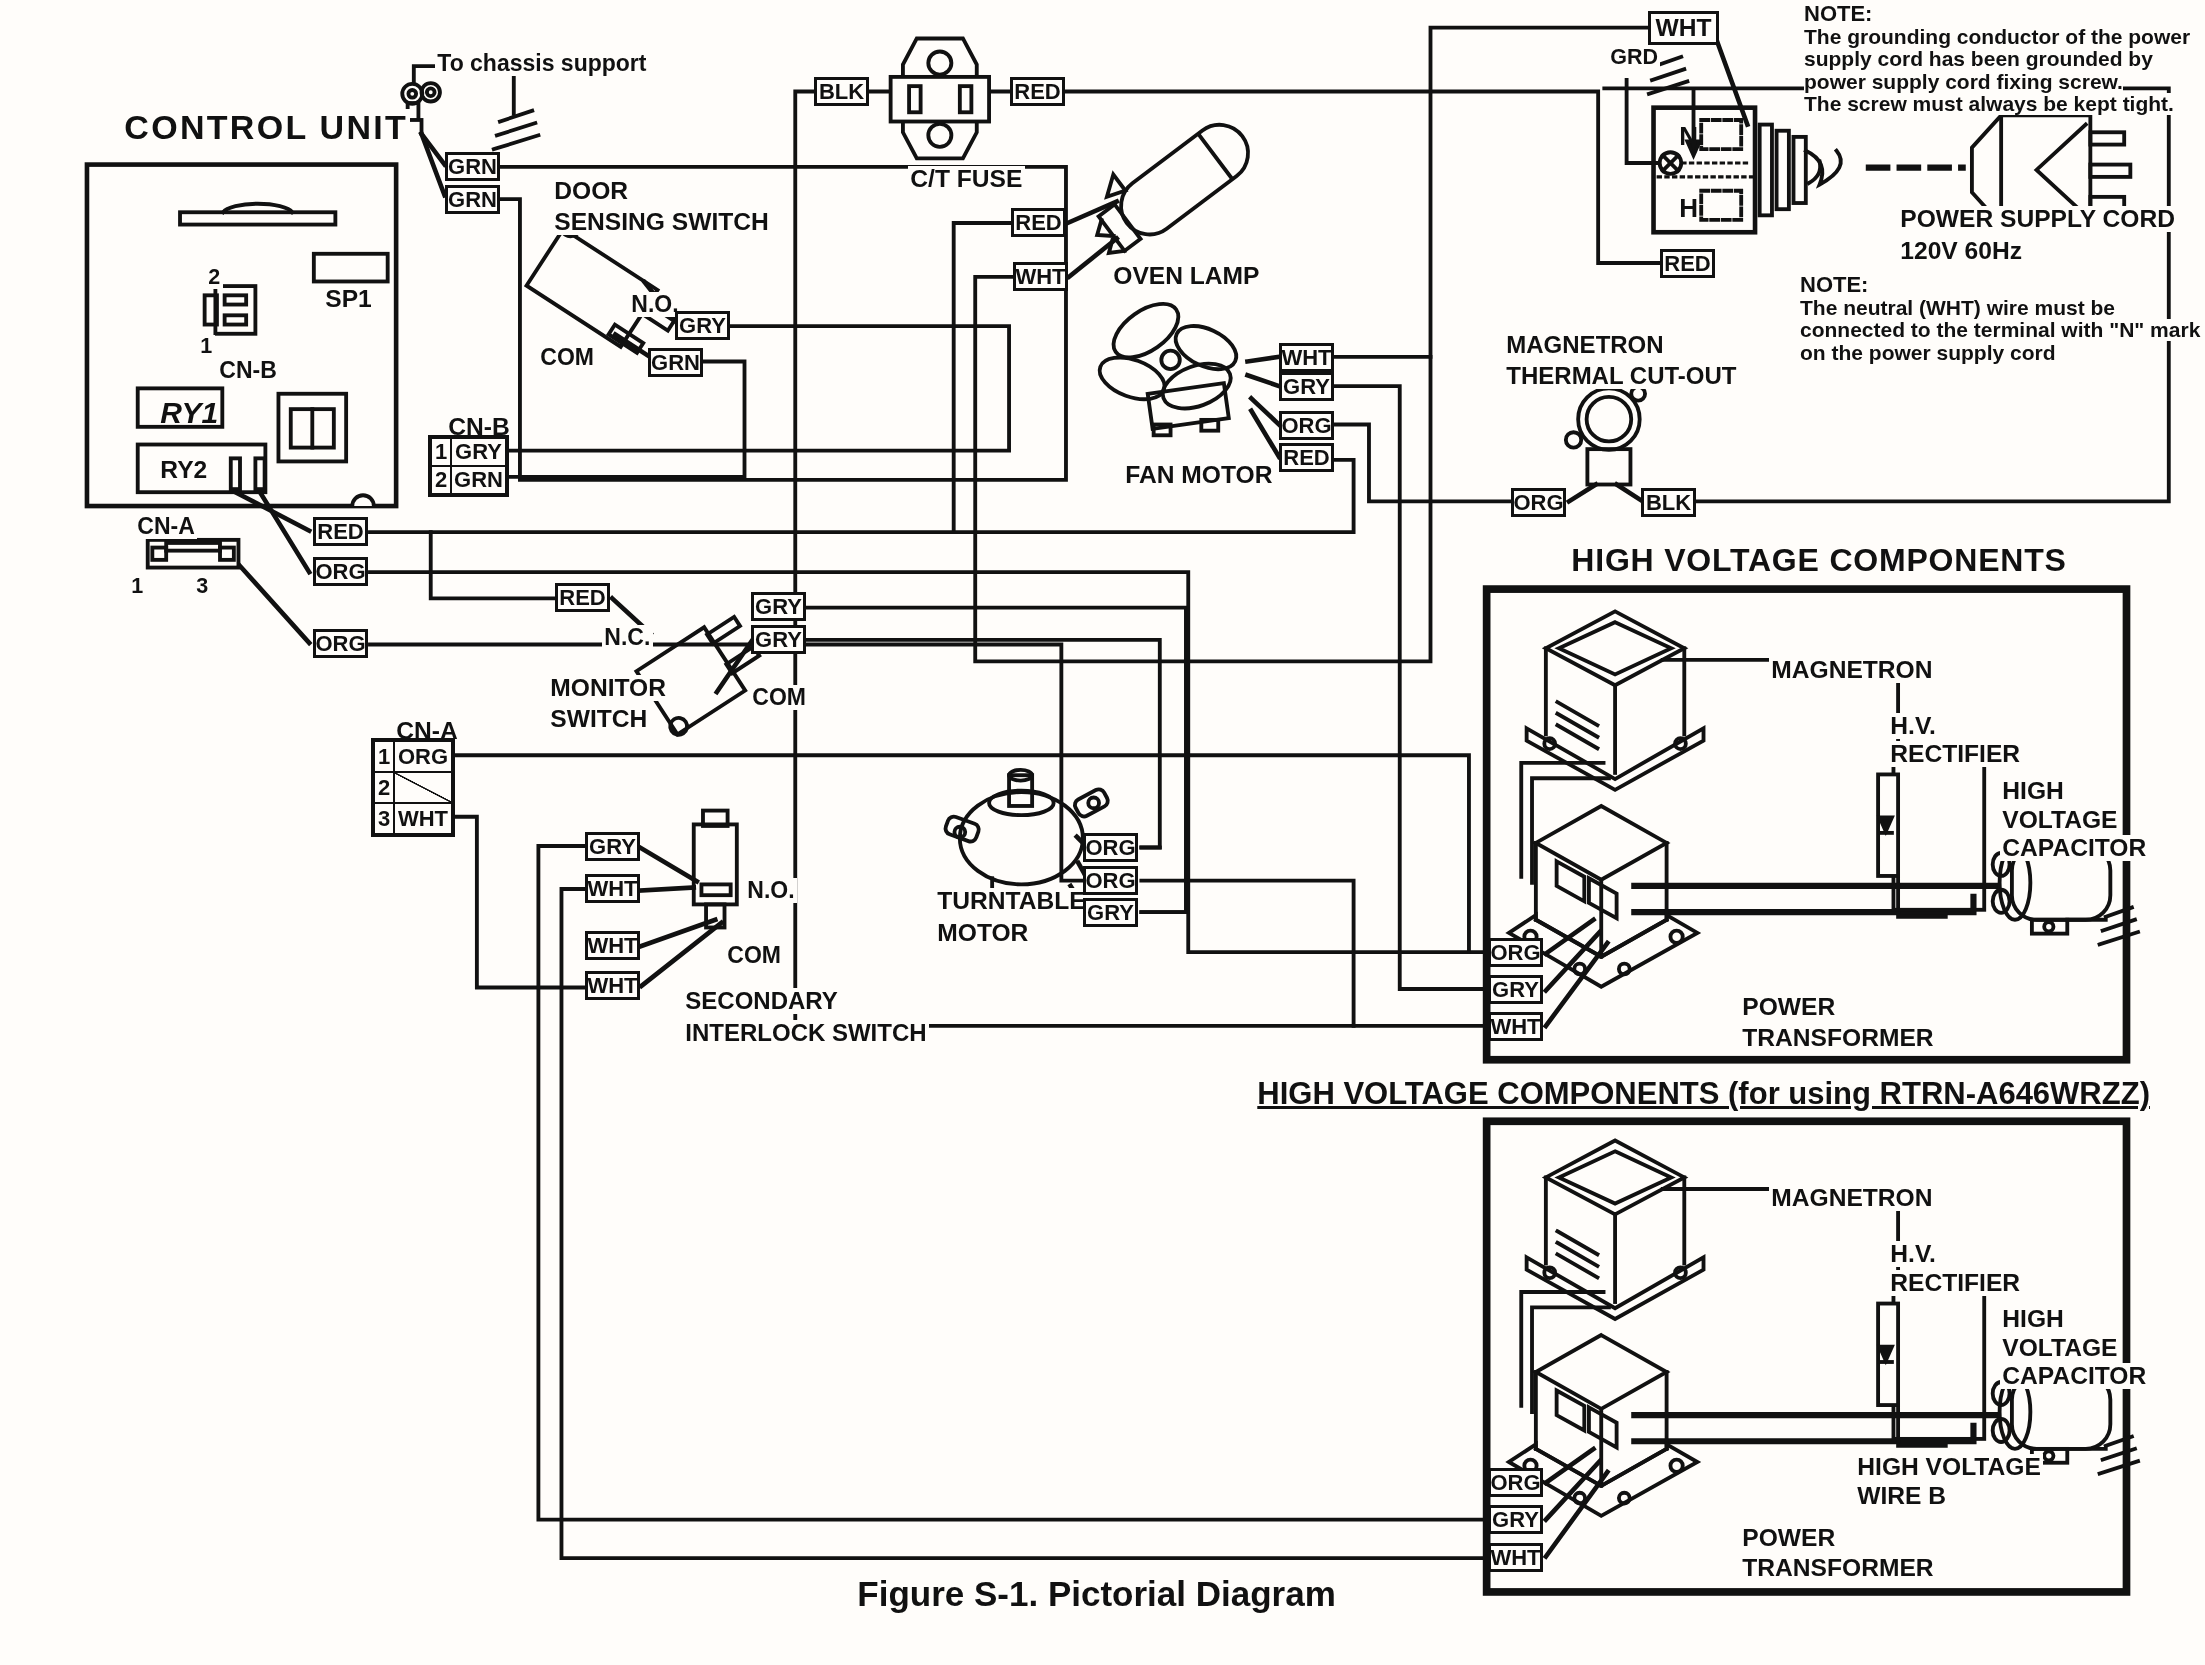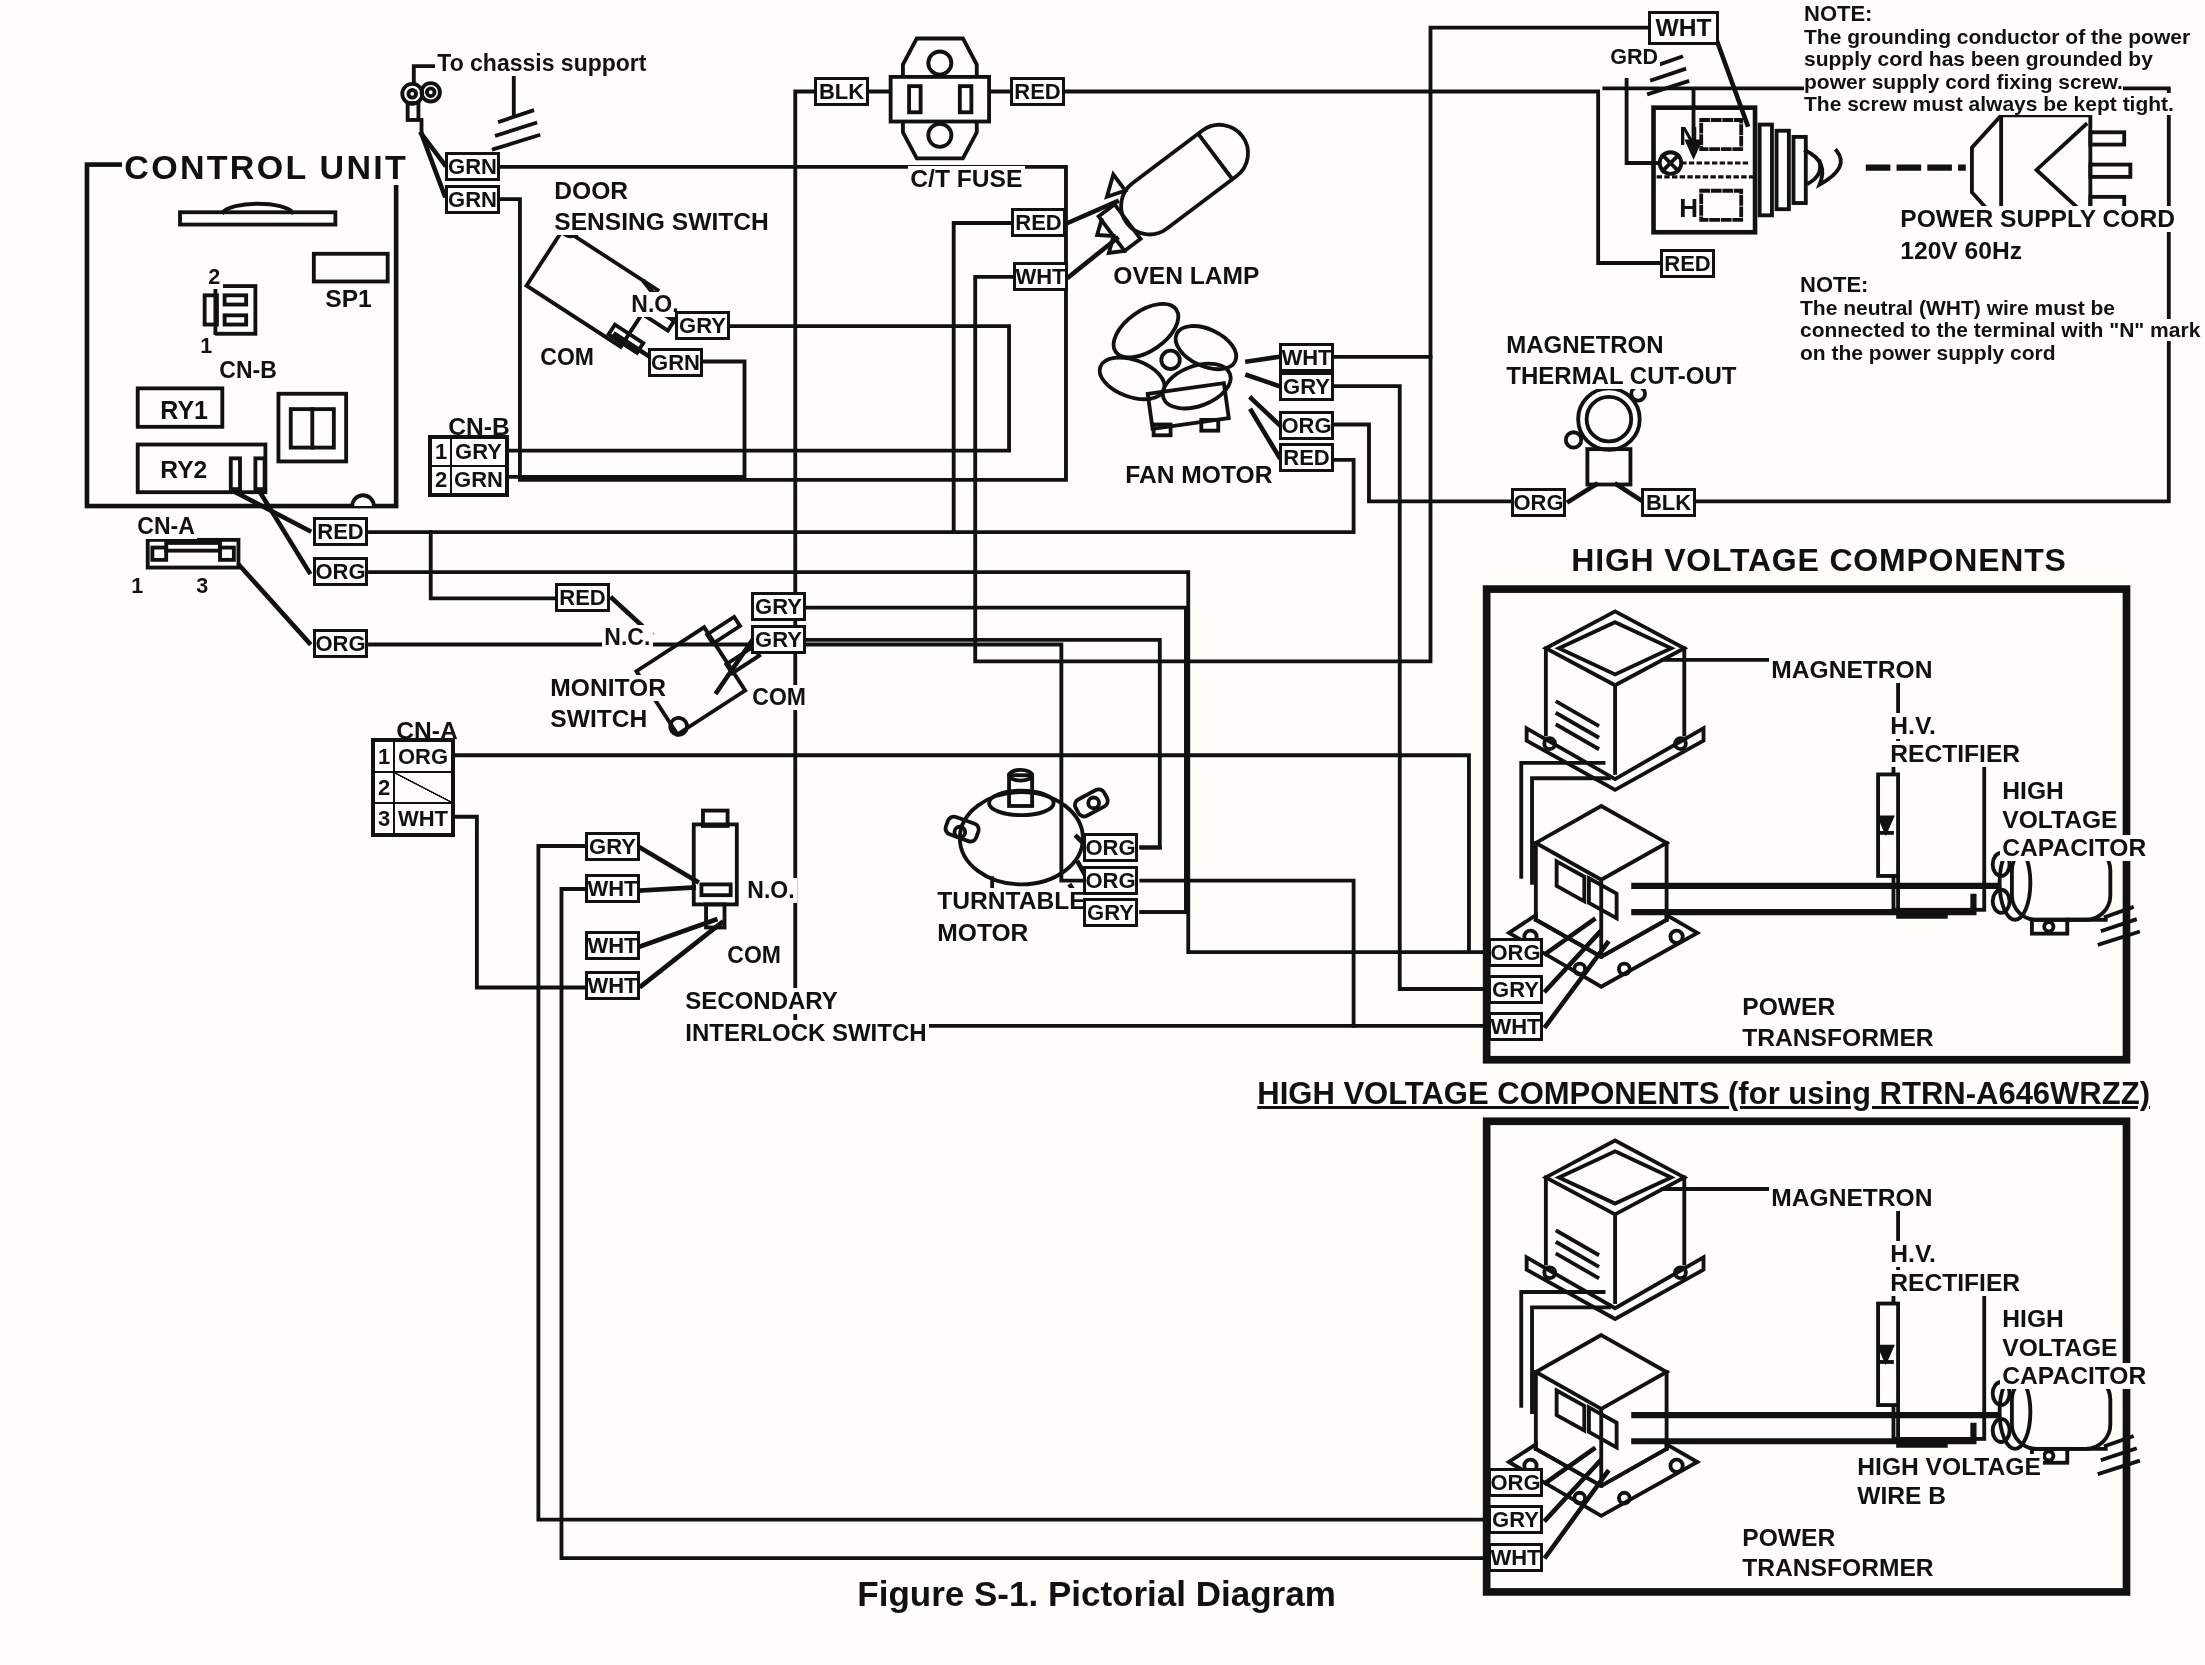--- a/index.html
+++ b/index.html
@@ -331,21 +331,21 @@
       <circle cx="28" cy="170" r="8"></circle>
           <circle cx="218" cy="170" r="8"></circle>
       <circle cx="92" cy="212" r="7"></circle>
           <circle cx="150" cy="212" r="7"></circle>
       <polygon points="62,72 98,92 98,124 62,104"></polygon>
       <polygon points="104,94 140,114 140,146 104,126"></polygon>
     </g>
   </g>
 </svg>
 
-<div class="t" style="left:122px;top:109px;font-size:34px;letter-spacing:2.3px;margin-top:40px;">CONTROL UNIT</div>
+<div class="t" style="left:122px;top:109px;font-size:34px;letter-spacing:2.3px;">CONTROL UNIT</div>
 <div class="t" style="left:435px;top:51px;font-size:23px;">To chassis support</div>
 
 <div class="t" style="left:552px;top:178px;font-size:24.6px;">DOOR</div>
 <div class="t" style="left:552px;top:209px;font-size:24.6px;">SENSING SWITCH</div>
 <div class="t" style="left:629px;top:292px;font-size:23px;">N.O.</div>
 <div class="t" style="left:538px;top:345px;font-size:23px;">COM</div>
 <div class="t" style="left:446px;top:414px;font-size:24.6px;">CN-B</div>
 
 <div class="t" style="left:908px;top:166px;font-size:24.6px;">C/T FUSE</div>
 <div class="t" style="left:1111px;top:263px;font-size:24.6px;text-align:right;">OVEN LAMP</div>
@@ -367,21 +367,21 @@
 
 <div class="note" style="left:1800px;top:274px;font-size:22px;">NOTE:</div>
 <div class="note" style="left:1800px;top:297px;">The  neutral  (WHT)  wire  must  be</div>
 <div class="note" style="left:1800px;top:319px;">connected to the terminal with "N" mark</div>
 <div class="note" style="left:1800px;top:342px;">on the power    supply cord</div>
 
 <div class="t" style="left:323px;top:286px;font-size:24.6px;">SP1</div>
 <div class="t" style="left:206px;top:266px;font-size:21.5px;">2</div>
 <div class="t" style="left:198px;top:335px;font-size:21.5px;">1</div>
 <div class="t" style="left:217px;top:358px;font-size:23px;">CN-B</div>
-<div class="t" style="left:158px;top:397px;font-size:25px;background:none;">RY1</div>
+<div class="t" style="left:158px;top:397px;font-size:30px;background:none;font-style:italic;">RY1</div>
 <div class="t" style="left:158px;top:457px;font-size:24.6px;background:none;">RY2</div>
 <div class="t" style="left:135px;top:514px;font-size:23px;">CN-A</div>
 <div class="t" style="left:129px;top:575px;font-size:21.5px;">1</div>
 <div class="t" style="left:194px;top:575px;font-size:21.5px;">3</div>
 
 <div class="t" style="left:602px;top:625px;font-size:23px;">N.C.</div>
 <div class="t" style="left:548px;top:675px;font-size:24.6px;">MONITOR</div>
 <div class="t" style="left:548px;top:706px;font-size:24.6px;">SWITCH</div>
 <div class="t" style="left:750px;top:685px;font-size:23px;">COM</div>
 

